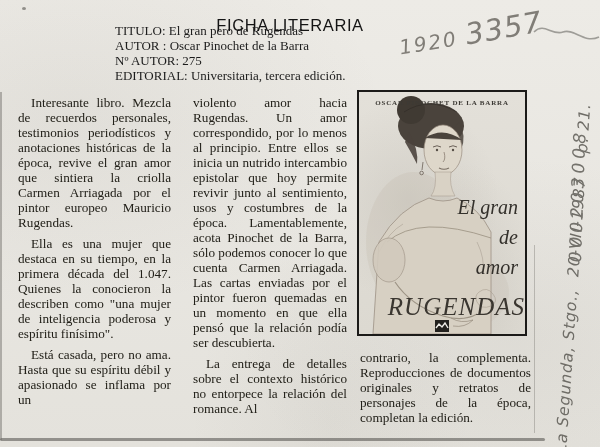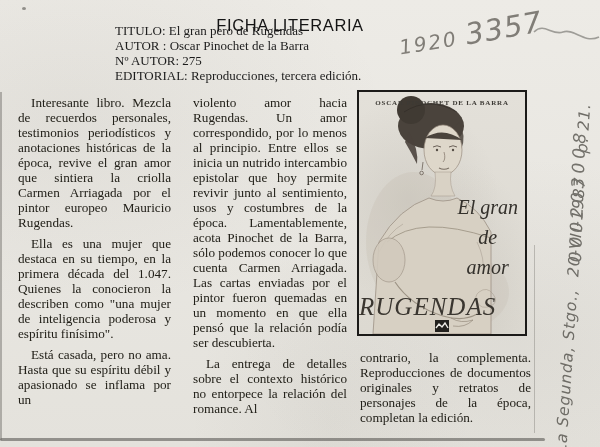--- a/index.html
+++ b/index.html
@@ -49,26 +49,26 @@
       radial-gradient(ellipse at 65% 80%, rgba(100,92,82,0.10), transparent 45%),
       linear-gradient(#e3e0d9,#dcd9d1);
   }
   .cover-author{
     position:absolute;left:0;top:7px;width:100%;text-align:center;
     font-size:7px;letter-spacing:.8px;color:#3d3a35;font-weight:bold;
     font-family:"Liberation Serif", serif;
   }
   .cover-portrait{position:absolute;left:0;top:0;width:100%;height:100%;}
   .cover-titles{
-    position:absolute;right:7px;top:100px;text-align:center;
+    position:absolute;right:7px;top:100px;text-align:right;
     font-style:italic;font-size:20px;line-height:30px;color:#33302b;
     font-family:"Liberation Serif", serif;
   }
   .cover-main-title{
-    position:absolute;left:0;bottom:13px;width:100%;text-align:left;
+    position:absolute;left:0;bottom:13px;width:100%;text-align:right;
     font-style:italic;font-size:25px;letter-spacing:1px;color:#3a3630;
     font-family:"Liberation Serif", serif;
   }
   .pub-logo{position:absolute;left:50%;bottom:2px;margin-left:-7px;width:14px;height:12px;background:#23211e;}
   .pub-logo svg{display:block;}
   
   .edge-bottom{position:absolute;left:0;top:438px;width:545px;height:3px;background:#4e4c48;opacity:.55;border-radius:2px;}
   .edge-left{position:absolute;left:0;top:92px;width:2px;height:348px;background:#6b6964;opacity:.45;}
   .edge-right-clip{position:absolute;left:534px;top:245px;width:1px;height:188px;background:#8d8b86;opacity:.5;}
   .speck{position:absolute;left:22px;top:7px;width:4px;height:3px;background:#55534e;border-radius:50%;opacity:.6;}
@@ -88,21 +88,21 @@
     <div>
       <span class="lbl">AUTOR :</span>
       <span>Oscar Pinochet de la Barra</span>
     </div>
     <div>
       <span class="lbl">Nº AUTOR:</span>
       <span>275</span>
     </div>
     <div>
       <span class="lbl">EDITORIAL:</span>
-      <span>Reproducciones, tercera edición.</span>
+      <span>Universitaria, tercera edición.</span>
     </div>
   </div>
 
   <div class="hand hw-year">1920</div>
   <div class="hand hw-code">3357</div>
   <svg class="hw-flourish" width="600" height="60" viewBox="0 0 600 60">
     <path d="M534,32 C544,22 552,36 563,32 S584,44 599,37" stroke="#8b8984" stroke-width="1.6" fill="none" opacity="0.8"></path>
   </svg>
   <div class="hand hw-source">La Segunda, Stgo.,  20-VII-1987    p. 21.</div>
   <div class="hand hw-stamp">000203008</div>

